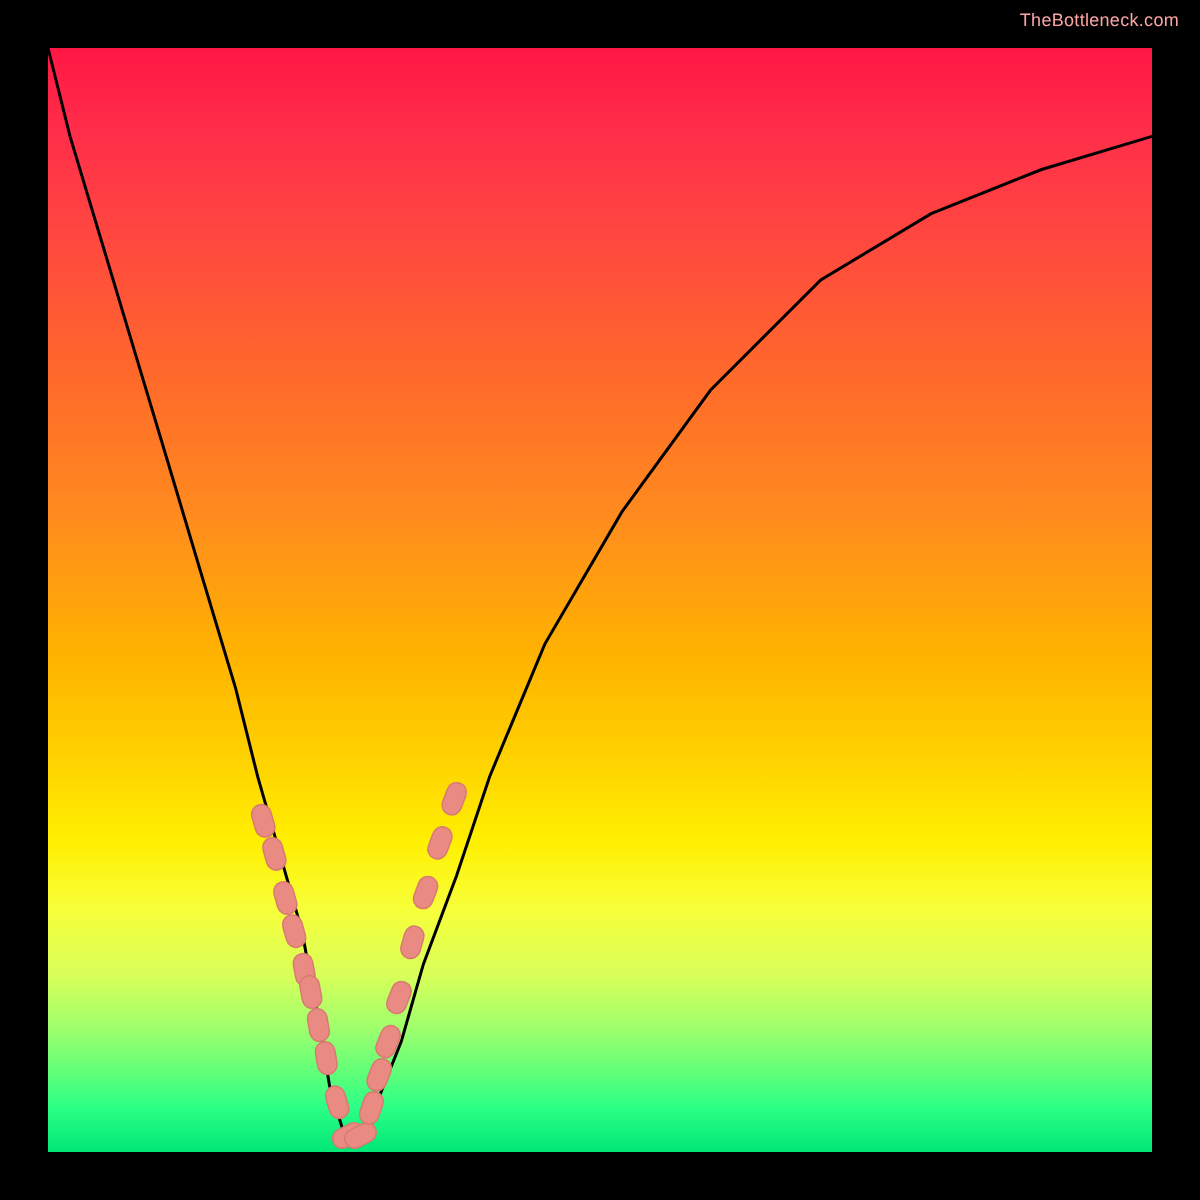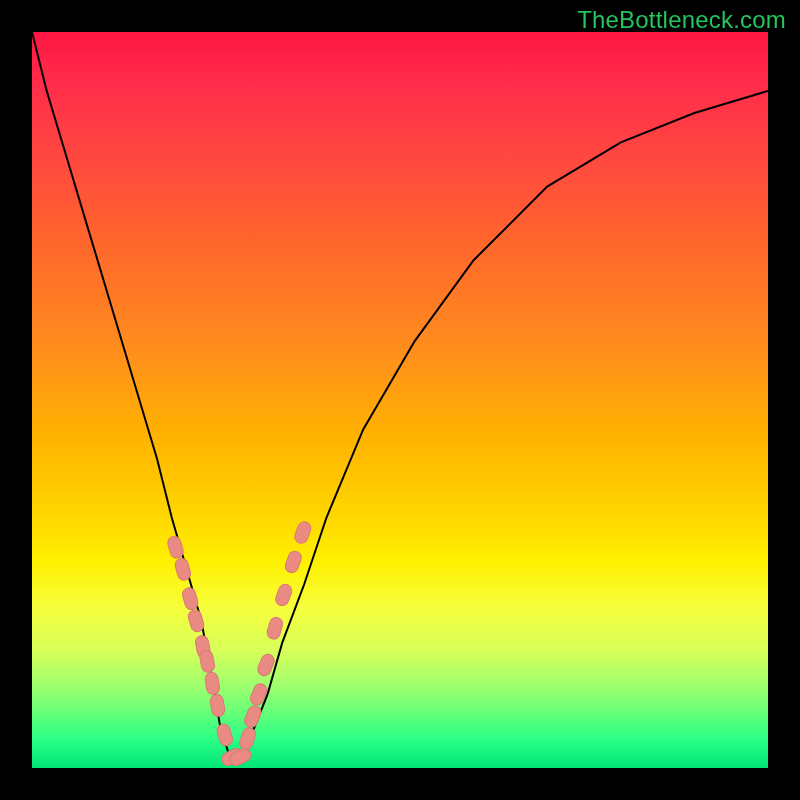--- a/index.html
+++ b/index.html
@@ -41,22 +41,22 @@
       #9cff6e 89%,
       #5dff7a 93%,
       #2bff86 96%,
       #00e676 100%
     );
   }
   .watermark {
     position: absolute;
     top: 6px;
     right: 14px;
-    color: #22c55e;
-    font-size: 24px;
+    color: #fca5a5;
+    font-size: 12px;
     letter-spacing: 0.2px;
     user-select: none;
   }
   svg.curve {
     position: absolute;
     top: 0;
     left: 0;
     width: 736px;
     height: 736px;
     overflow: visible;

